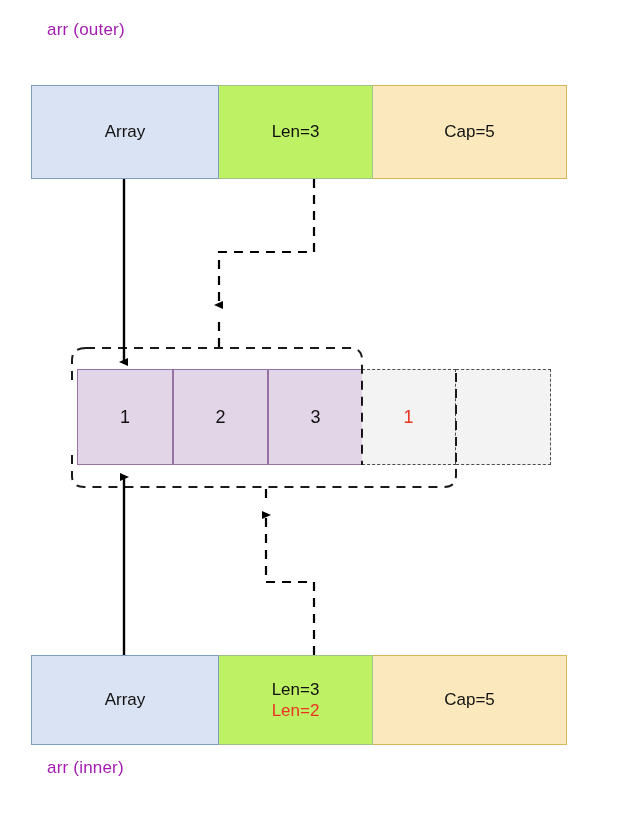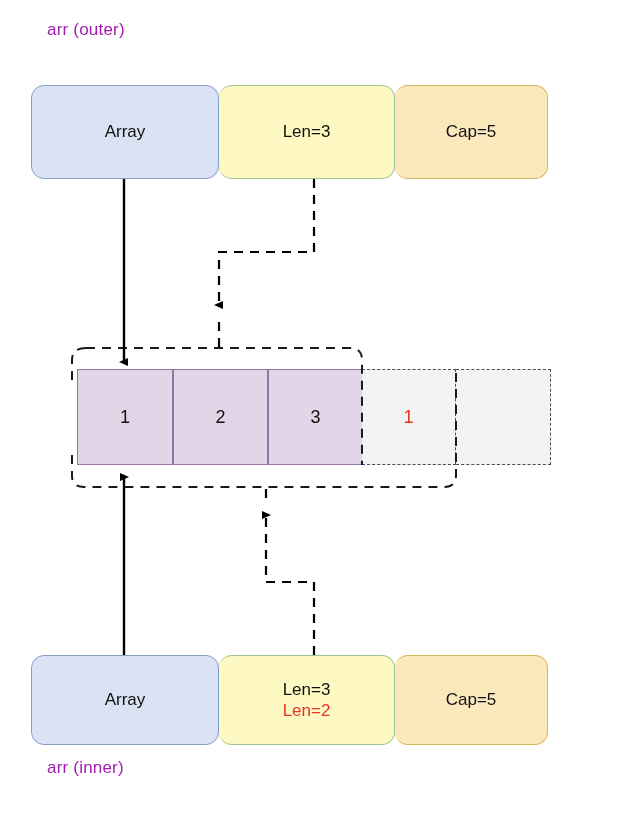--- a/index.html
+++ b/index.html
@@ -37,25 +37,24 @@
   }
   .struct .cell {
     box-sizing: border-box;
     display: flex;
     flex-direction: column;
     align-items: center;
     justify-content: center;
     font-size: 17px;
     color: #111111;
     line-height: 1.25;
-    border-radius: 13px;
   }
   .cell-array { width: 188px; background: #dae3f3; border: 1px solid #7f9ec4; }
-  .cell-len   { width: 176px; background: #fef9c3; border: 1px solid #9ec48a; border-left: none; }
-  .cell-cap   { width: 153px; background: #fbe9bd; border: 1px solid #d6b656; border-left: none; }
+  .cell-len   { width: 154px; background: #bef264; border: 1px solid #9ec48a; border-left: none; }
+  .cell-cap   { width: 194px; background: #fbe9bd; border: 1px solid #d6b656; border-left: none; }
 
   #struct-outer { top: 85px; height: 94px; }
   #struct-inner { top: 655px; height: 90px; }
 
   .len-alt { color: #ea3323; }
 
   
   .arr-cell {
     position: absolute;
     box-sizing: border-box;

